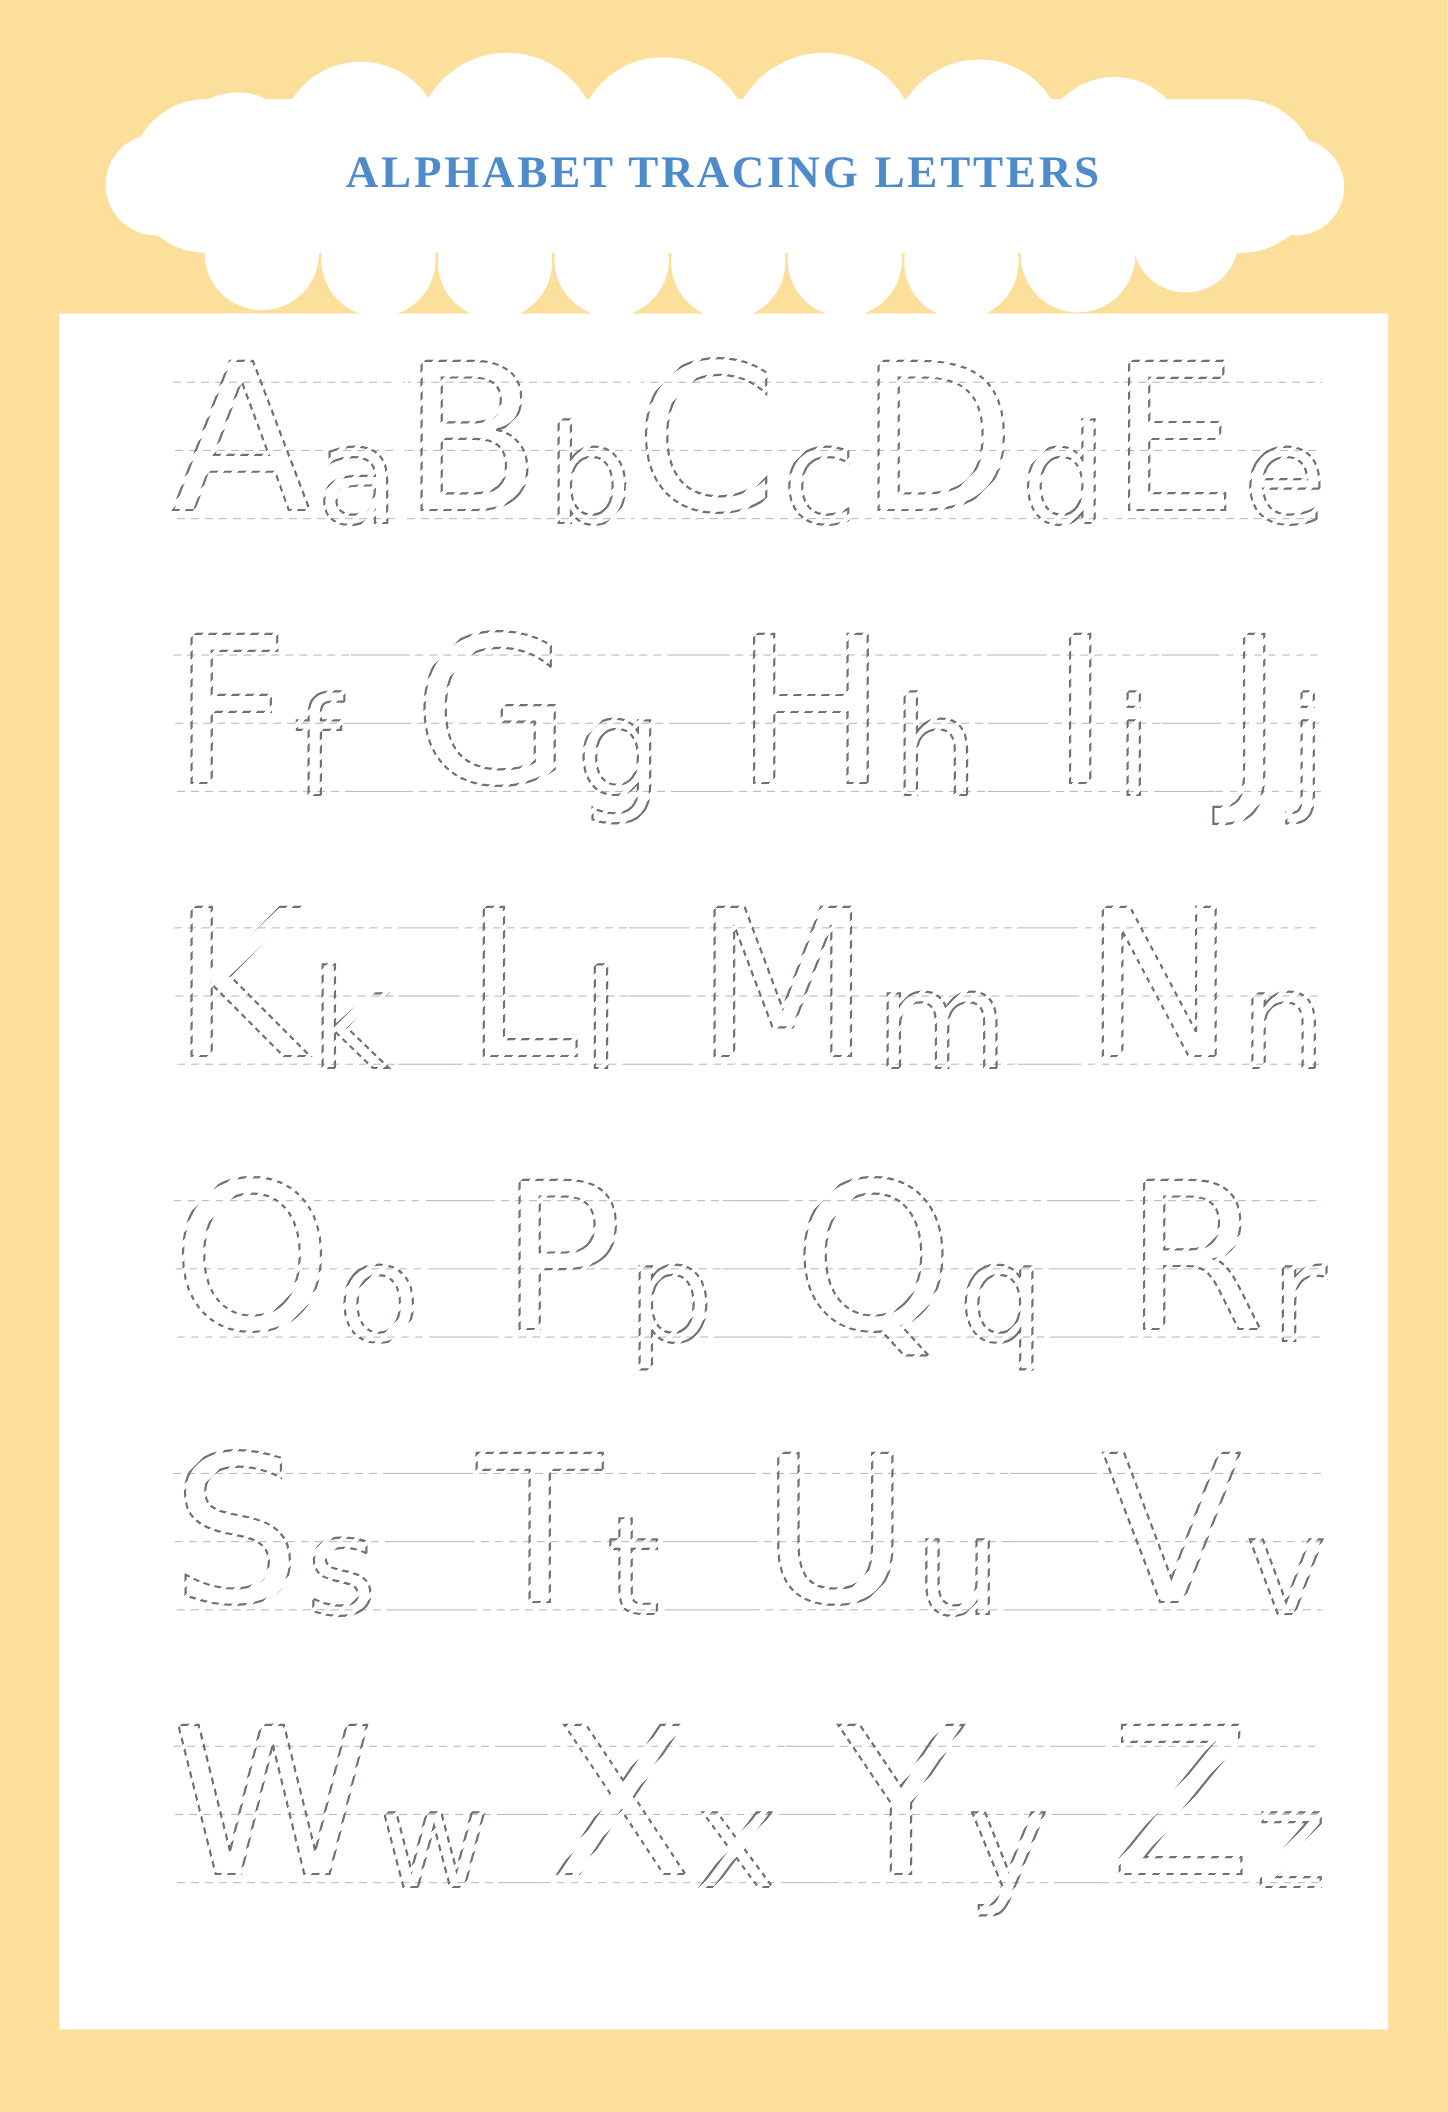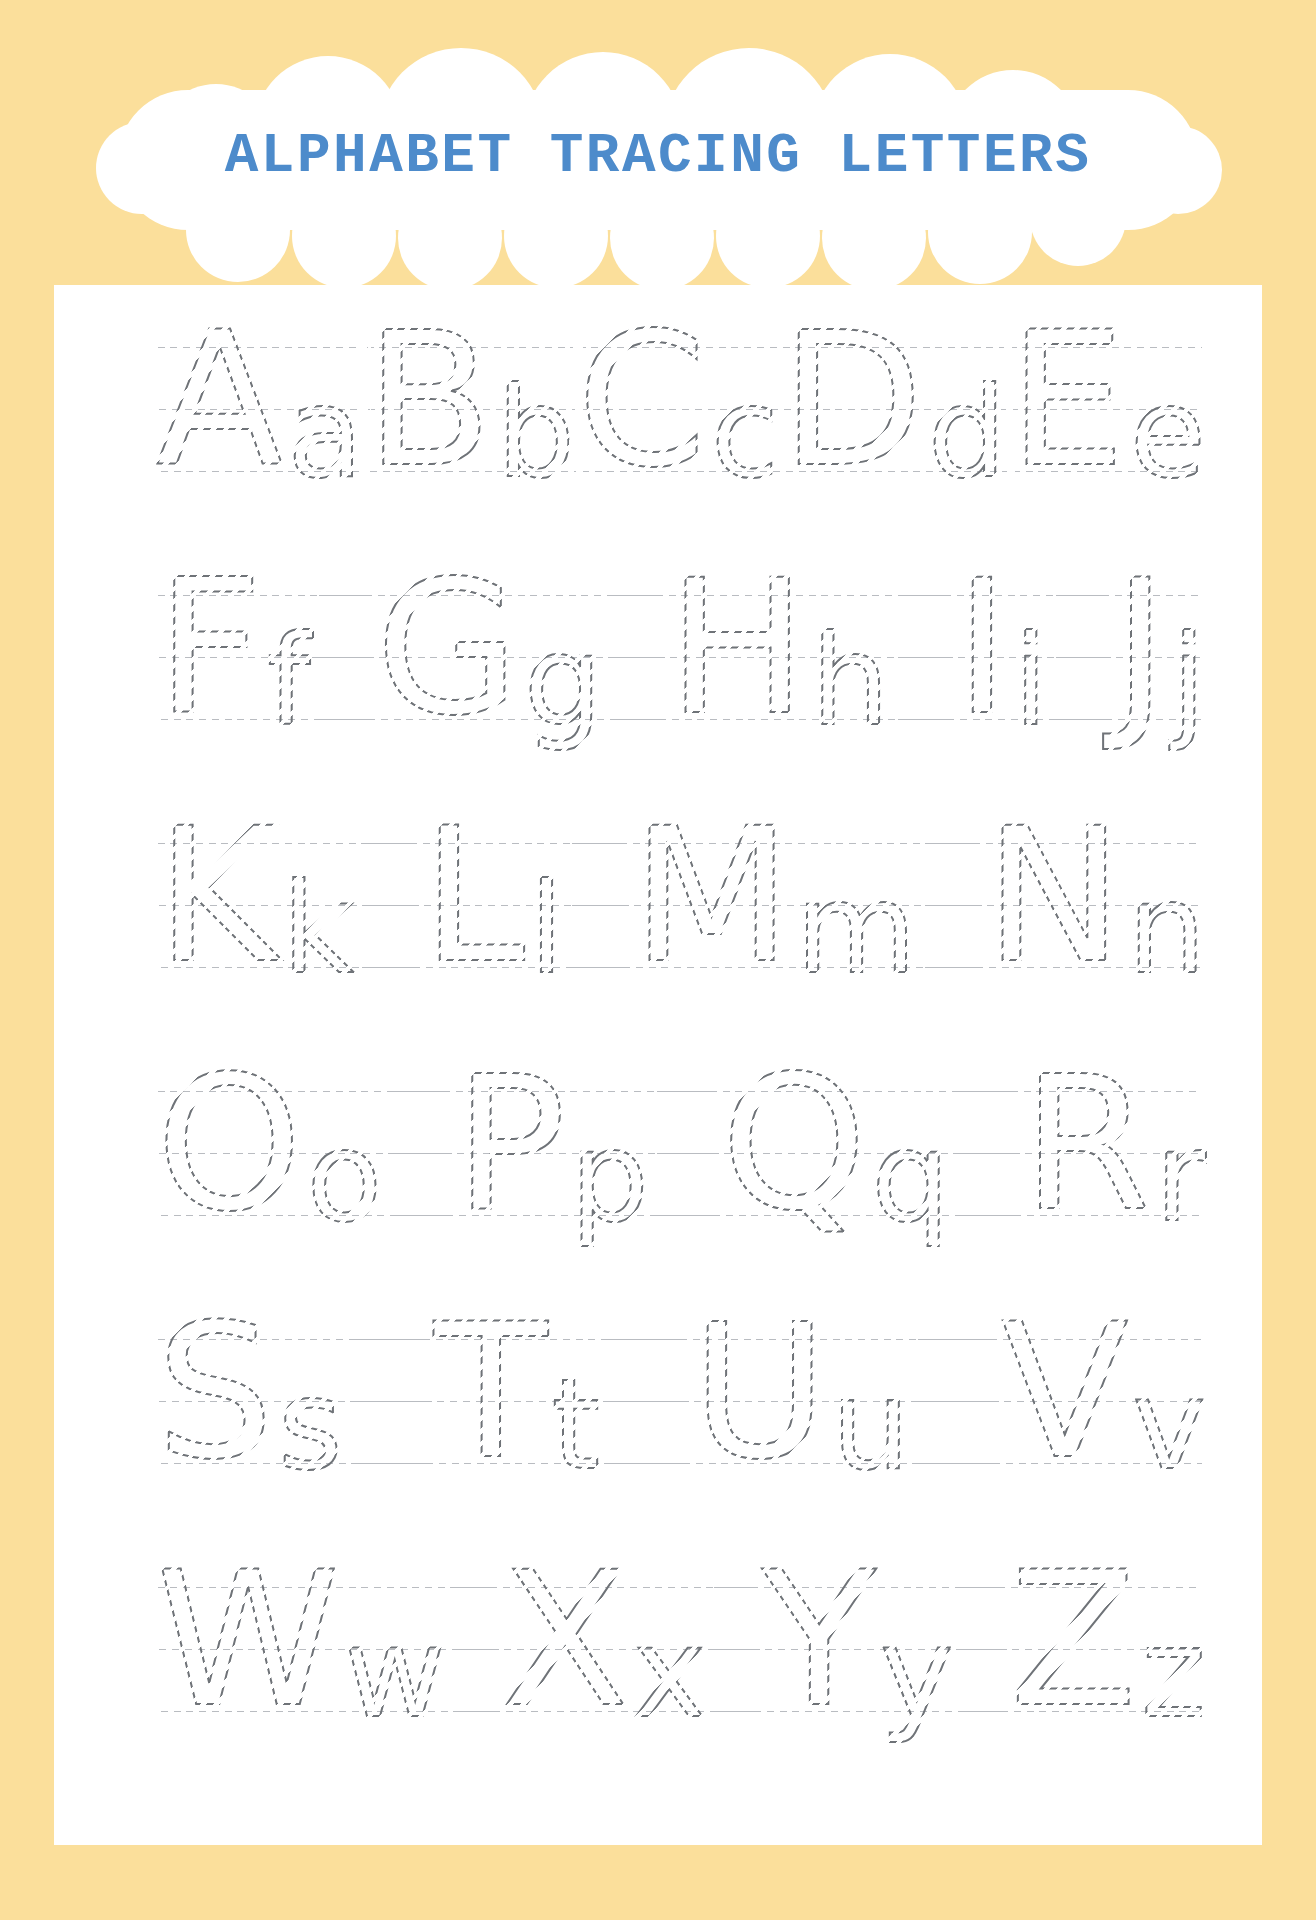--- a/index.html
+++ b/index.html
@@ -46,26 +46,26 @@
   .title {
     position: absolute;
     left: 0;
     top: 0;
     width: 1160px;
     height: 215px;
     display: flex;
     align-items: center;
     justify-content: center;
     color: #4D8BCB;
-    font-size: 56px;
+    font-size: 41px;
     font-weight: bold;
     letter-spacing: 2.5px;
     text-align: center;
     z-index: 5;
-    font-family: Liberation Mono, monospace;
+    font-family: Liberation Serif, serif;
   }
 
   
   .sheet {
     position: absolute;
     left: 54px;
     top: 285px;
     width: 1208px;
     height: 1560px;
     background: #FFFFFF;

